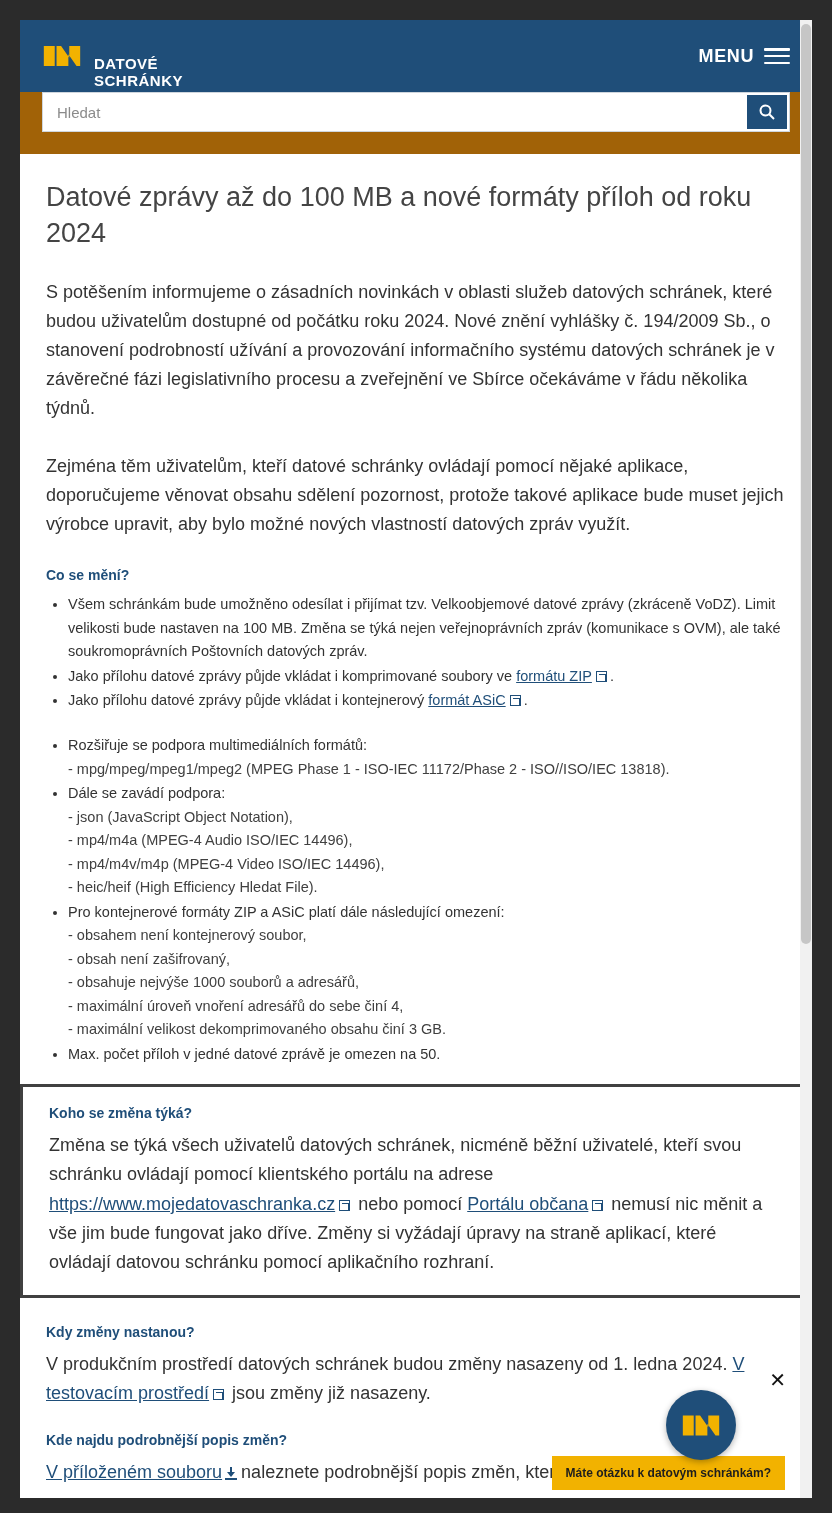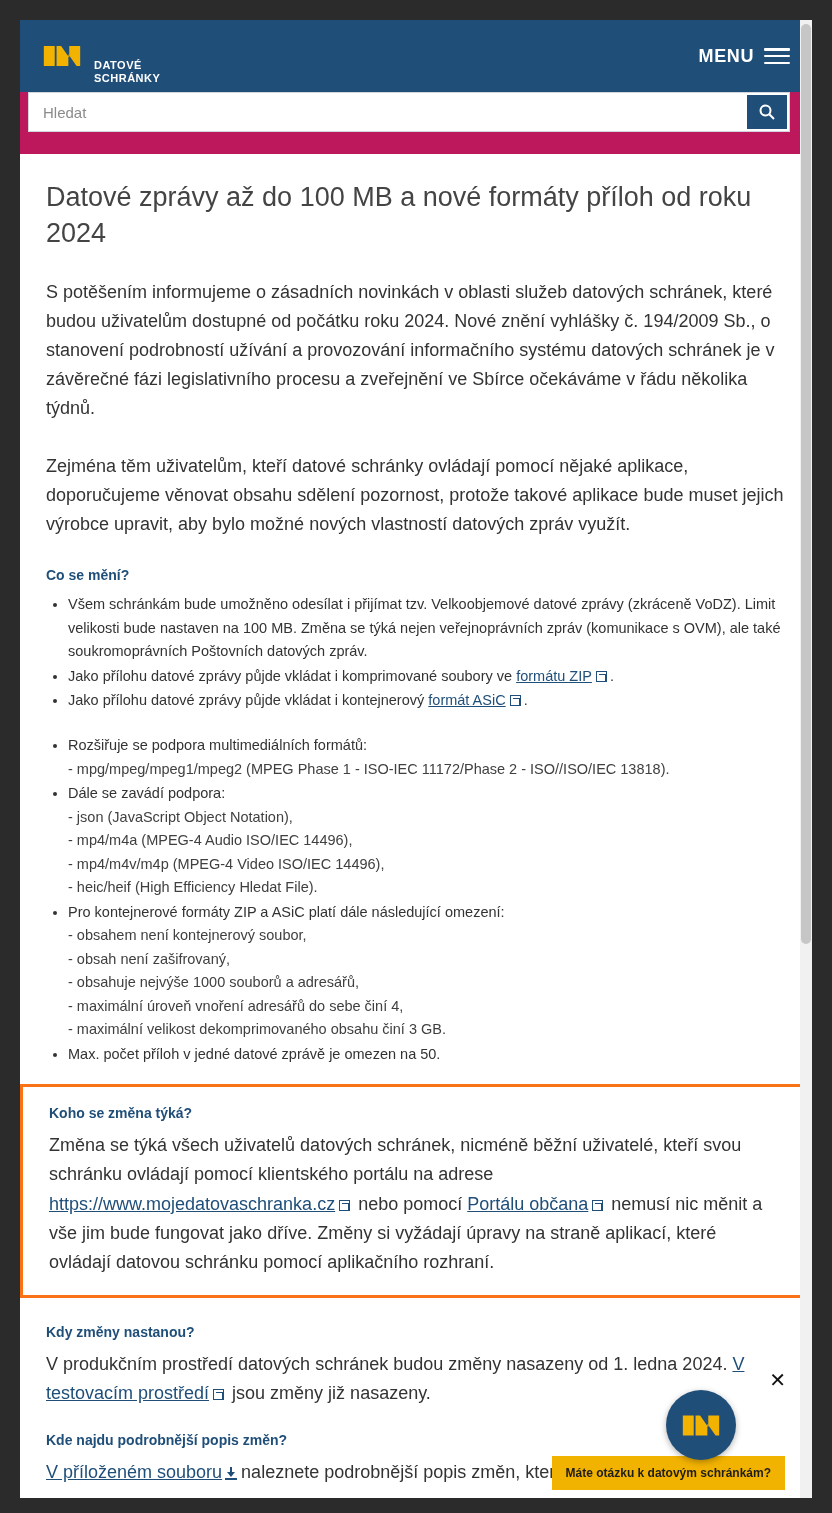--- a/index.html
+++ b/index.html
@@ -37,21 +37,21 @@
     display: flex;
     align-items: center;
     gap: 12px;
   }
   .brand-logo {
     width: 40px; height: 32px;
     display: block;
   }
   .brand-text {
     color: #ffffff;
-    font-size: 11px;
+    font-size: 15px;
     font-weight: bold;
     line-height: 1.15;
     letter-spacing: .5px;
     margin-top: 32px;
   }
   .menu-btn {
     display: flex;
     align-items: center;
     gap: 10px;
     color: #ffffff;
@@ -60,22 +60,22 @@
     letter-spacing: .6px;
     cursor: pointer;
   }
   .burger {
     width: 26px; height: 16px;
     display: flex; flex-direction: column; justify-content: space-between;
   }
   .burger span { display: block; height: 2.5px; background: #ffffff; border-radius: 1px; }
   
   .search-zone {
-    background: #be185d;
-    padding: 0 22px 22px 8px;
+    background: #a16207;
+    padding: 0 22px 22px 22px;
   }
   .search-wrap {
     display: flex;
     height: 40px;
     background: #ffffff;
     border: 1px solid #cfd6dd;
   }
   .search-input {
     flex: 1;
     border: 0;
@@ -180,21 +180,21 @@
     border-top: 5px solid #1f4e79;
   }
   .dl-base {
     position: absolute;
     left: 0; bottom: 0;
     width: 12px; height: 2px;
     background: #1f4e79;
   }
   
   .highlight-box {
-    border: 3px solid #f97316;
+    border: 3px solid #404040;
     margin: 18px -26px 0 -26px;
     padding: 14px 26px 18px 26px;
   }
   .highlight-box h2 { margin-top: 4px; }
   
   .chat-bubble {
     position: absolute;
     right: 76px;
     bottom: 38px;
     width: 70px; height: 70px;

